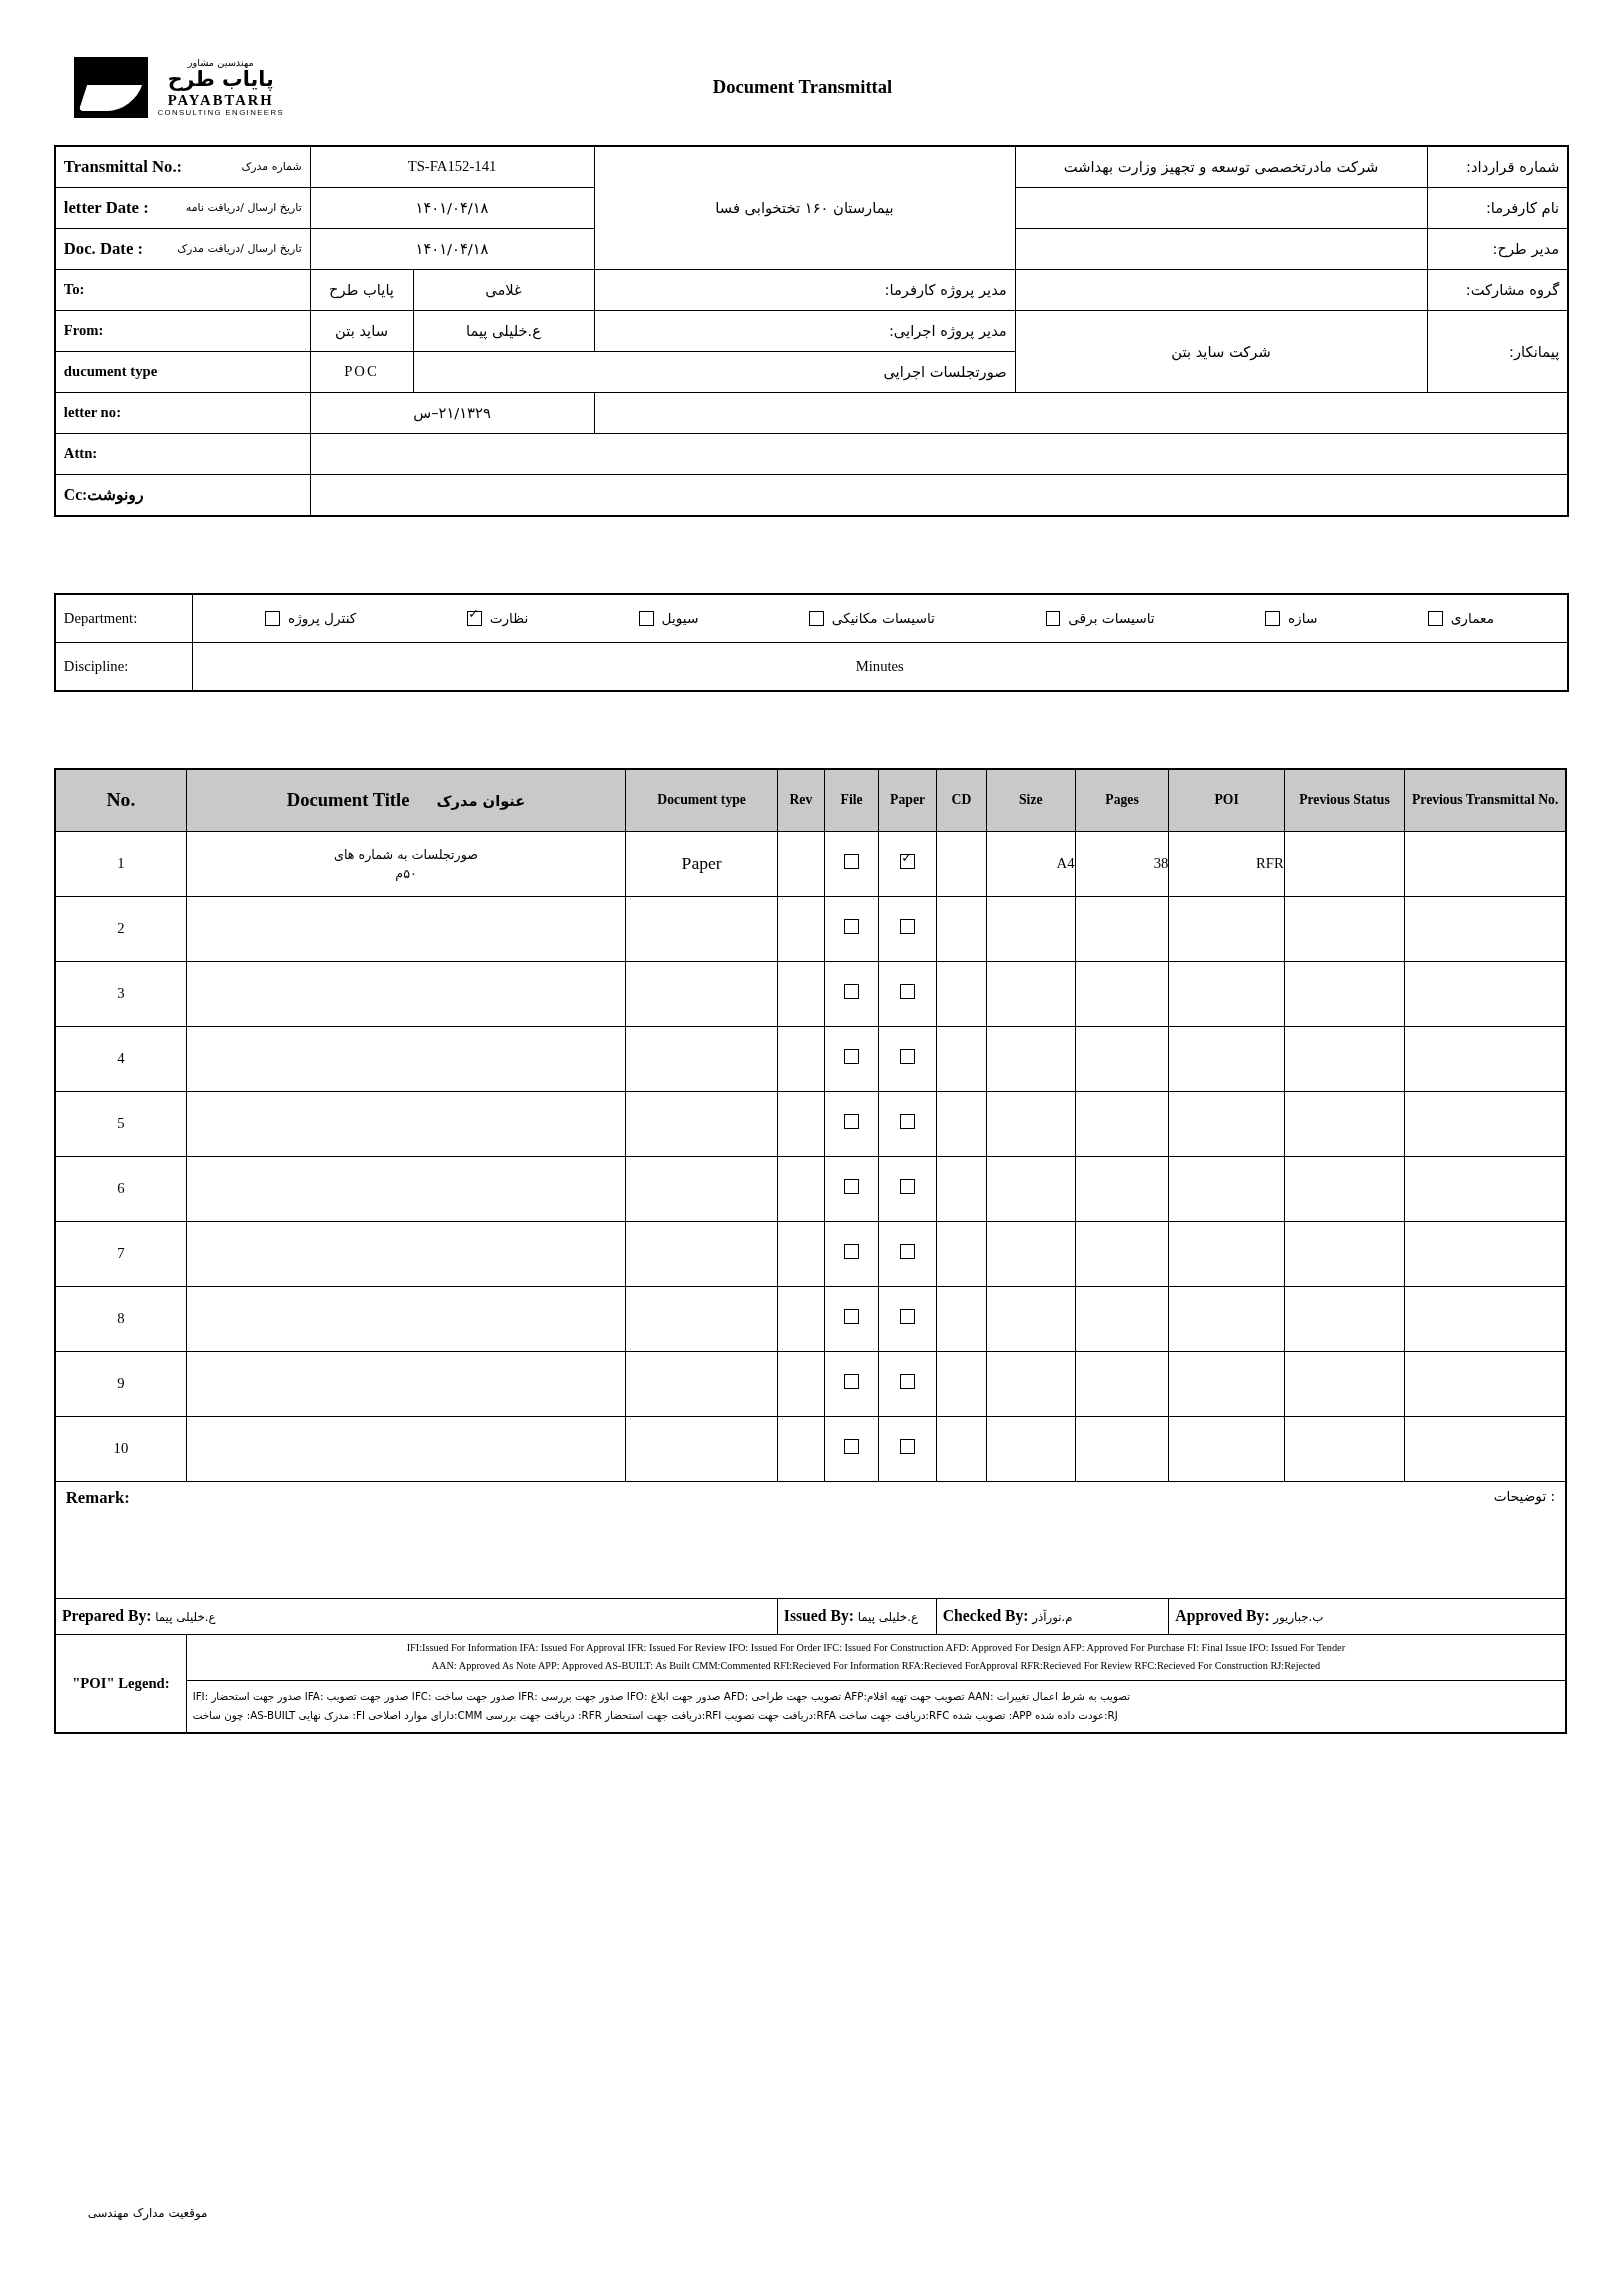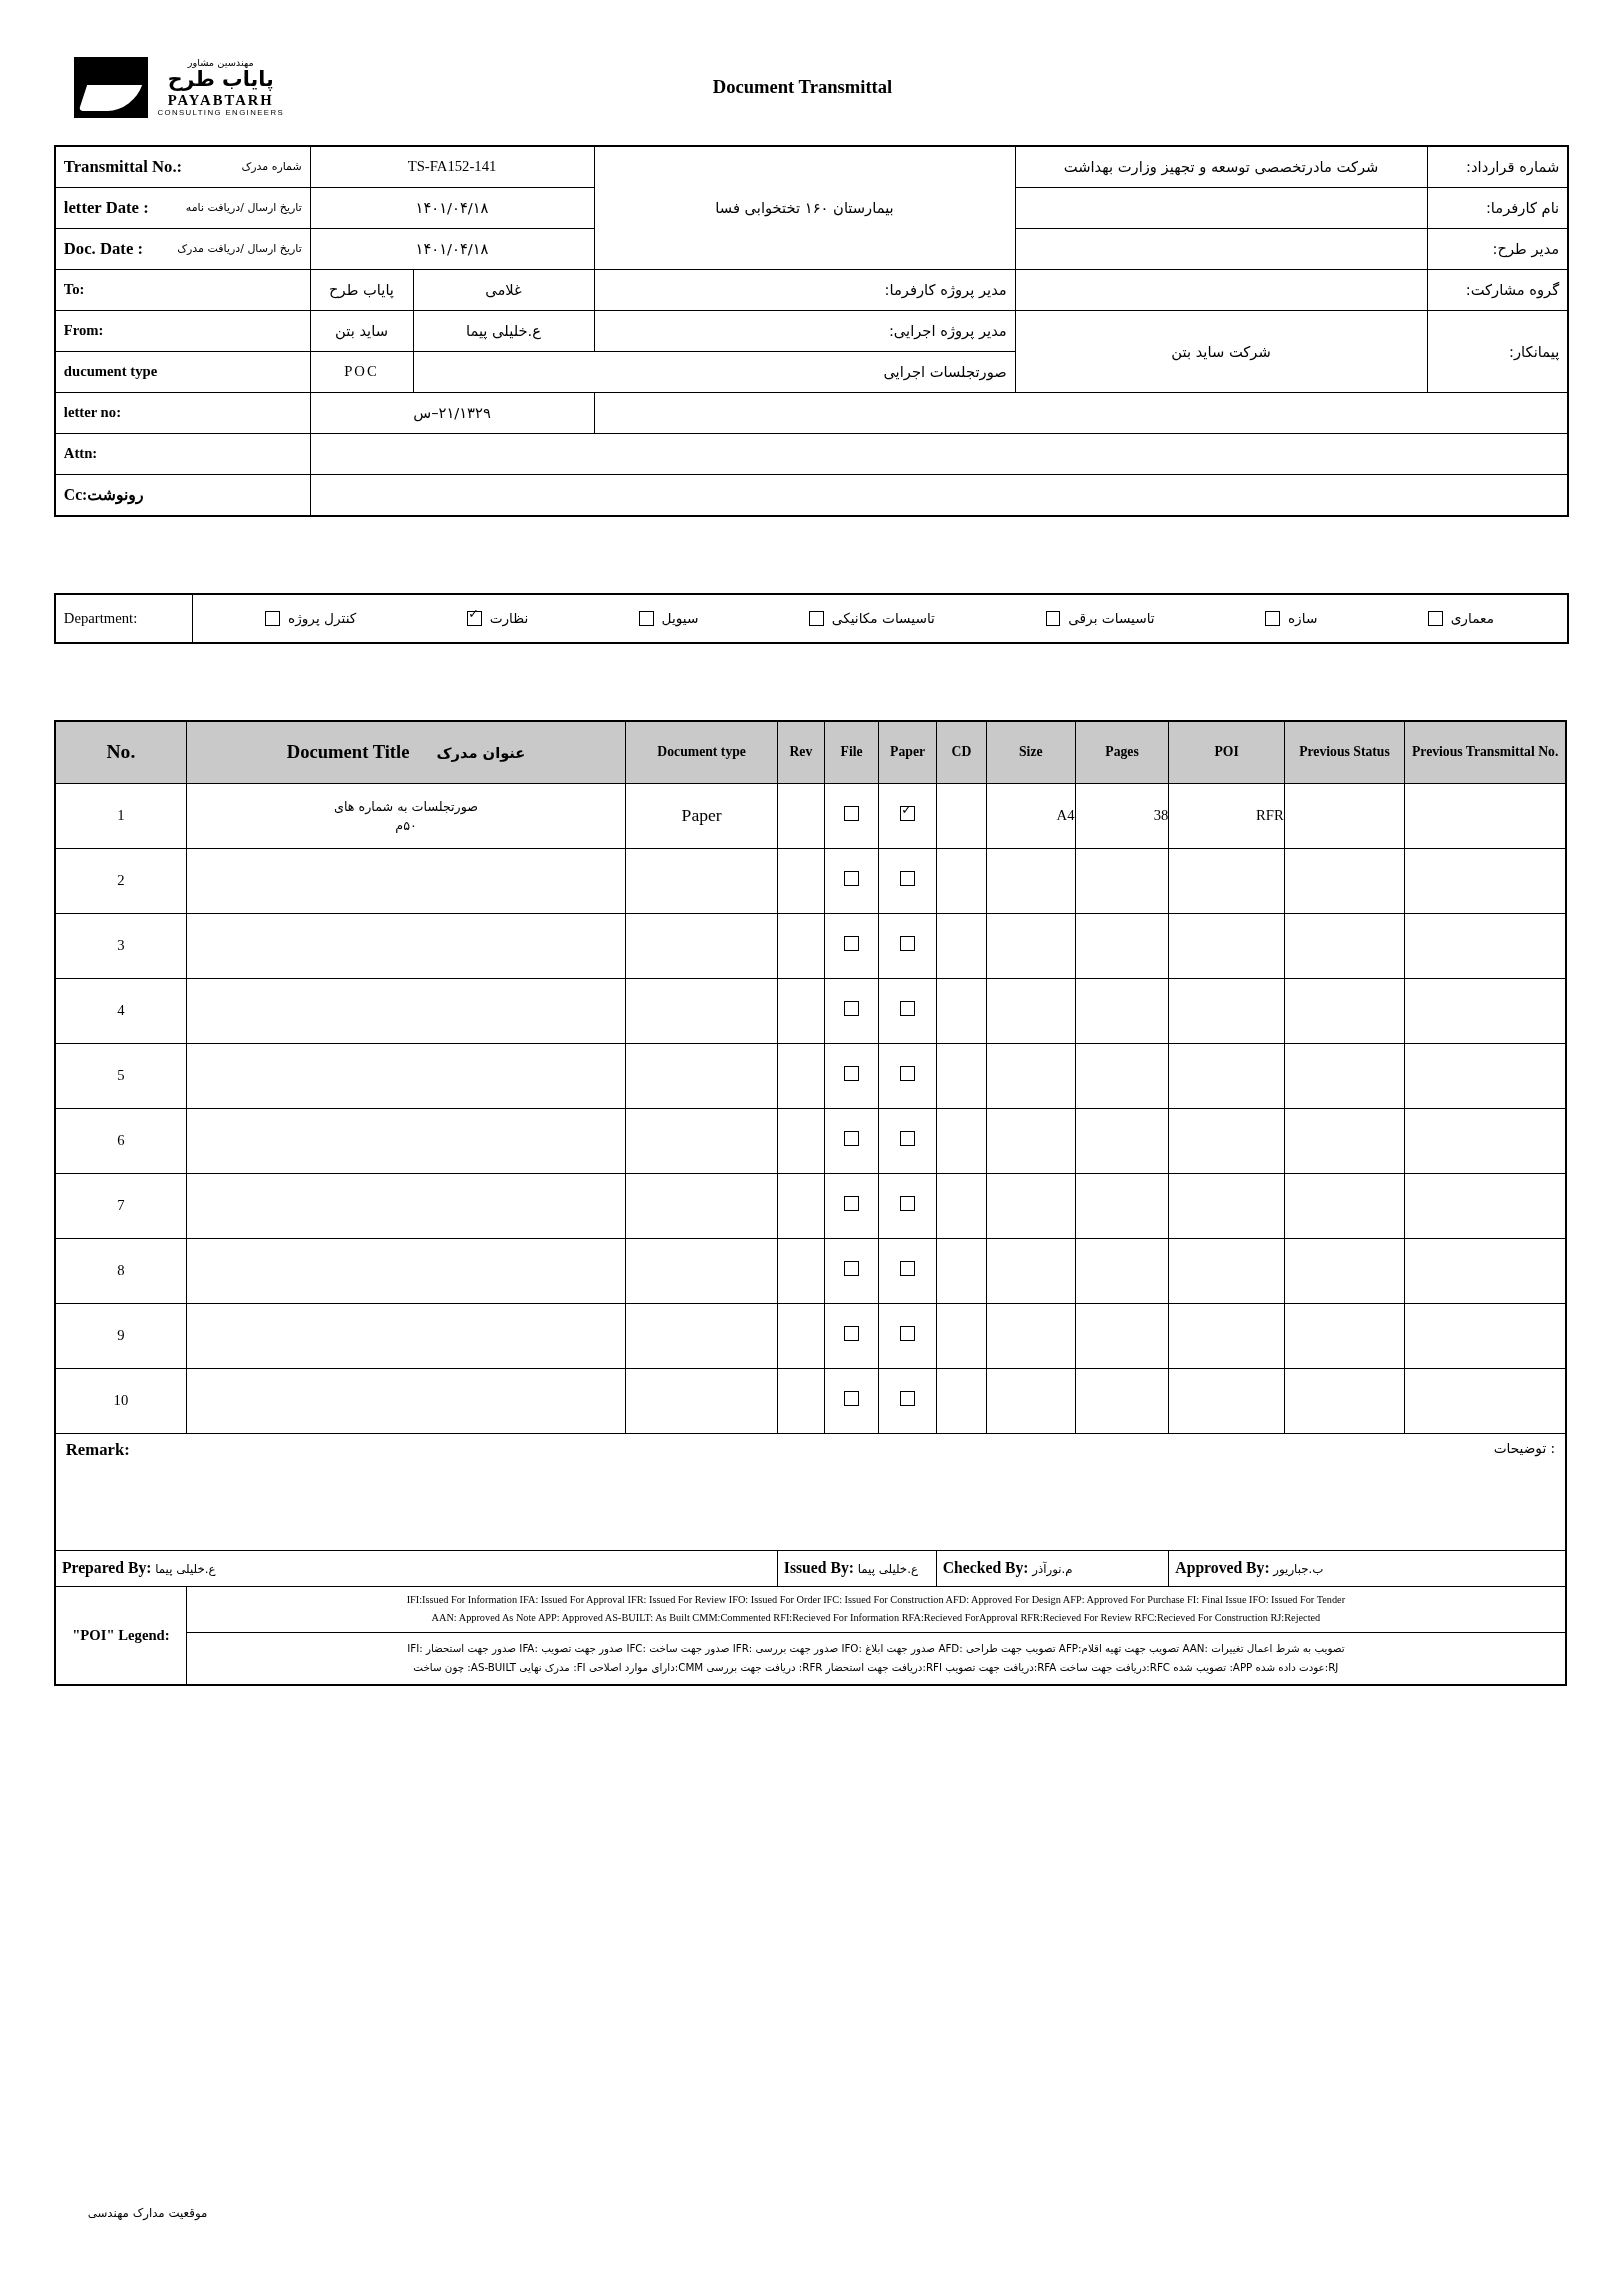--- a/index.html
+++ b/index.html
@@ -255,21 +255,21 @@
   .legend-line {
     font-size: 10.3px;
     font-family: "Liberation Serif", serif;
     padding: 2px 5.9px;
     line-height: 1.35;
   }
   .legend-fa {
     font-family: "DejaVu Sans", sans-serif;
     font-size: 10.3px;
     direction: rtl;
-    text-align: center;
+    text-align: left;
     padding: 2px 5.9px;
     line-height: 1.5;
   }
   .legend-label-fa {
     font-family: "DejaVu Sans", sans-serif;
     font-size: 11.8px;
     text-align: center;
     direction: rtl;
     line-height: 1.4;
   }
@@ -422,20 +422,24 @@
               <span class="box checked"></span>
               <span>نظارت</span>
             </div>
             <div class="chk-item">
               <span class="box"></span>
               <span>کنترل پروژه</span>
             </div>
           </div>
         </td>
       </tr>
+      <tr>
+        <td class="dept-label">Discipline:</td>
+        <td class="discipline-val">Minutes</td>
+      </tr>
     </tbody>
   </table>
 
   <table class="doc-table">
     <colgroup>
       <col style="width:123px">
       <col style="width:412px">
       <col style="width:142px">
       <col style="width:44px">
       <col style="width:51px">

